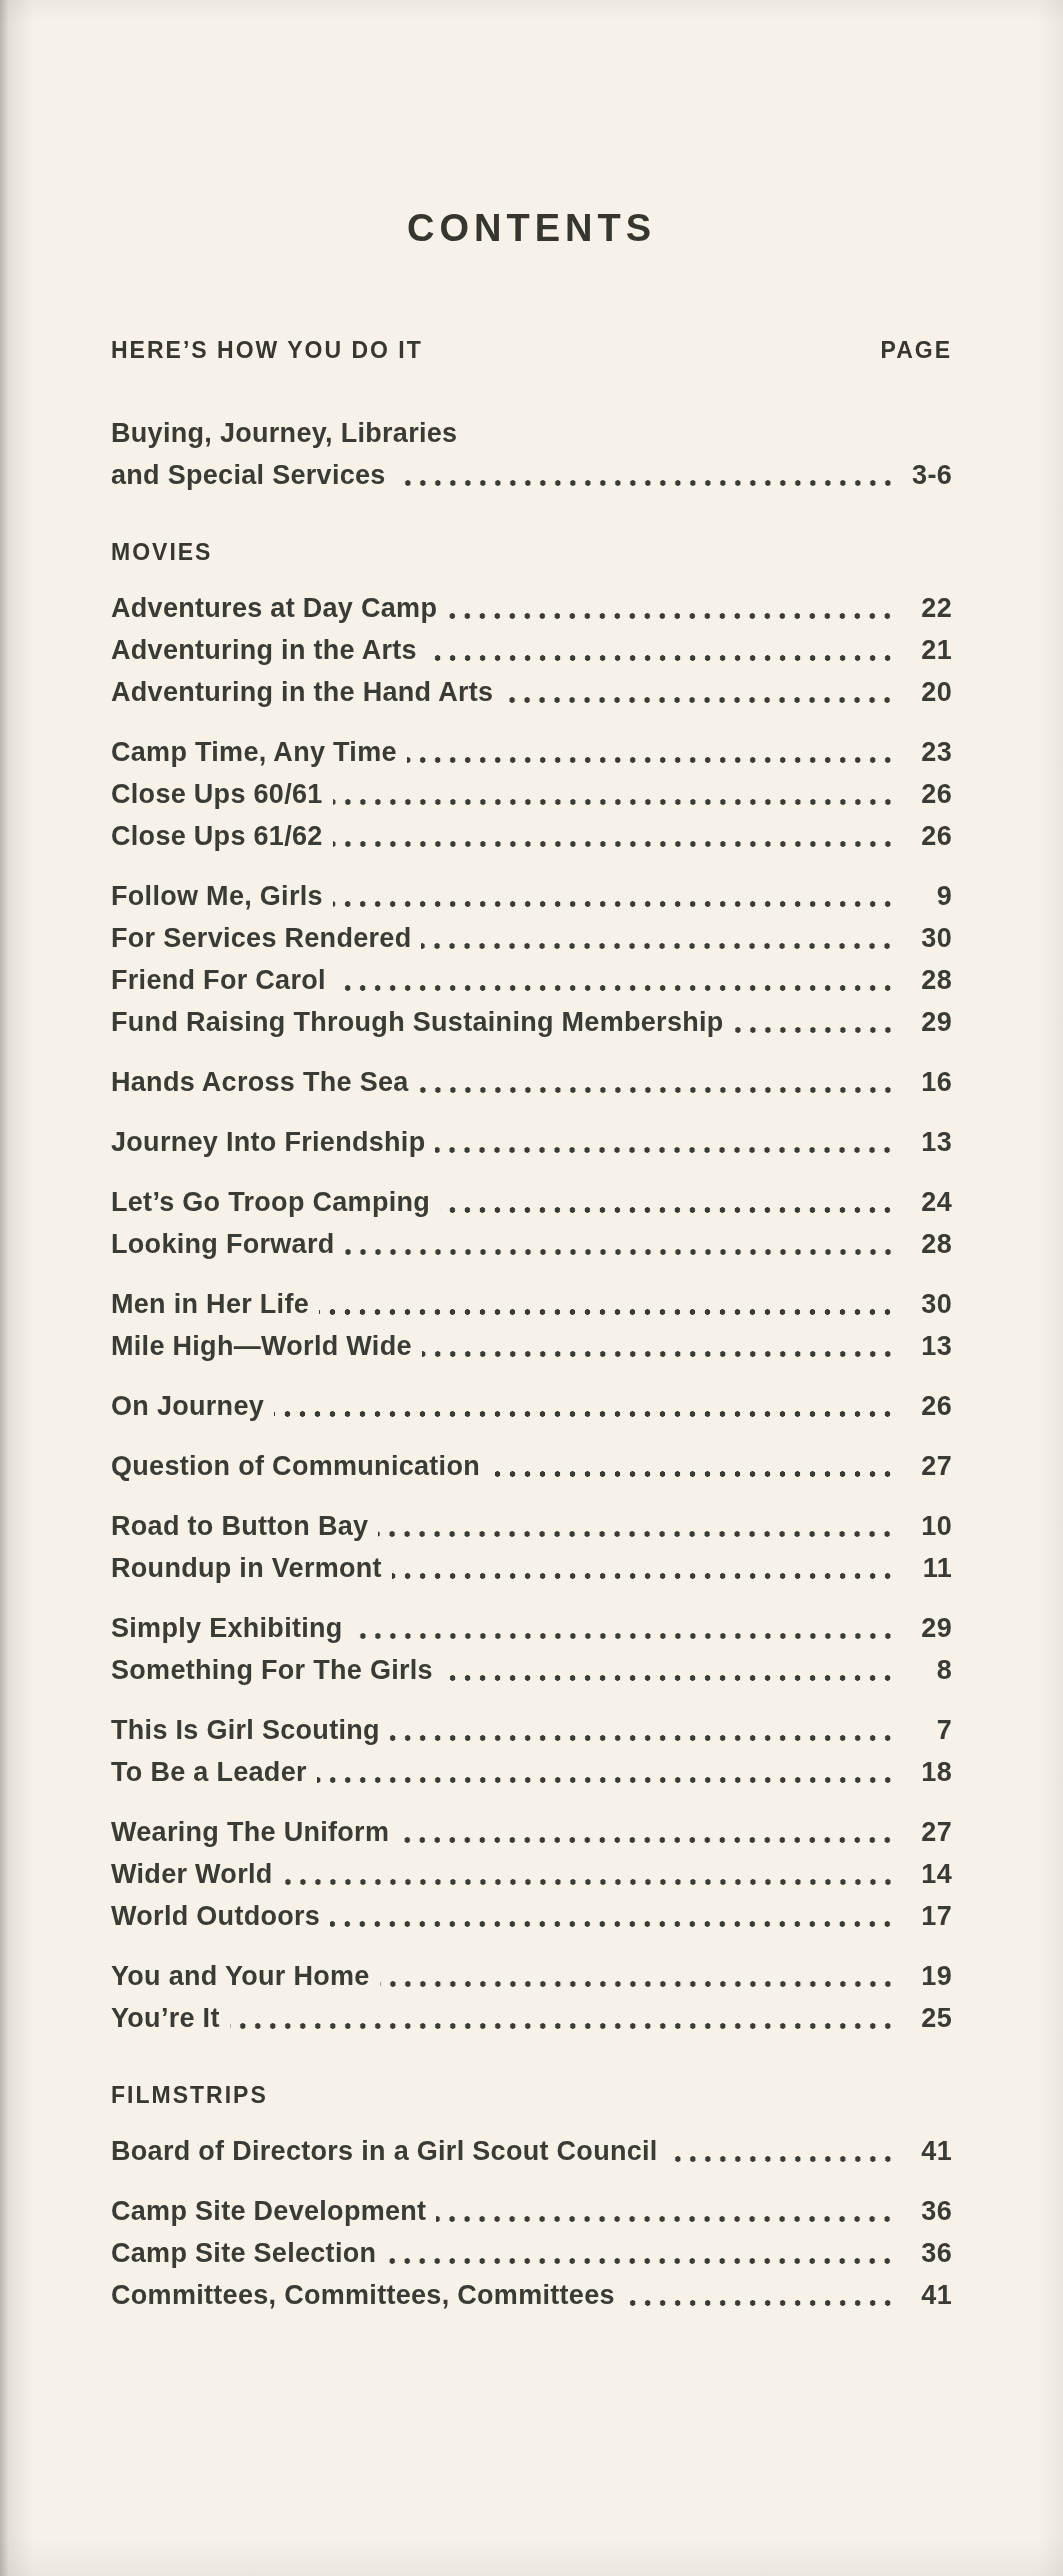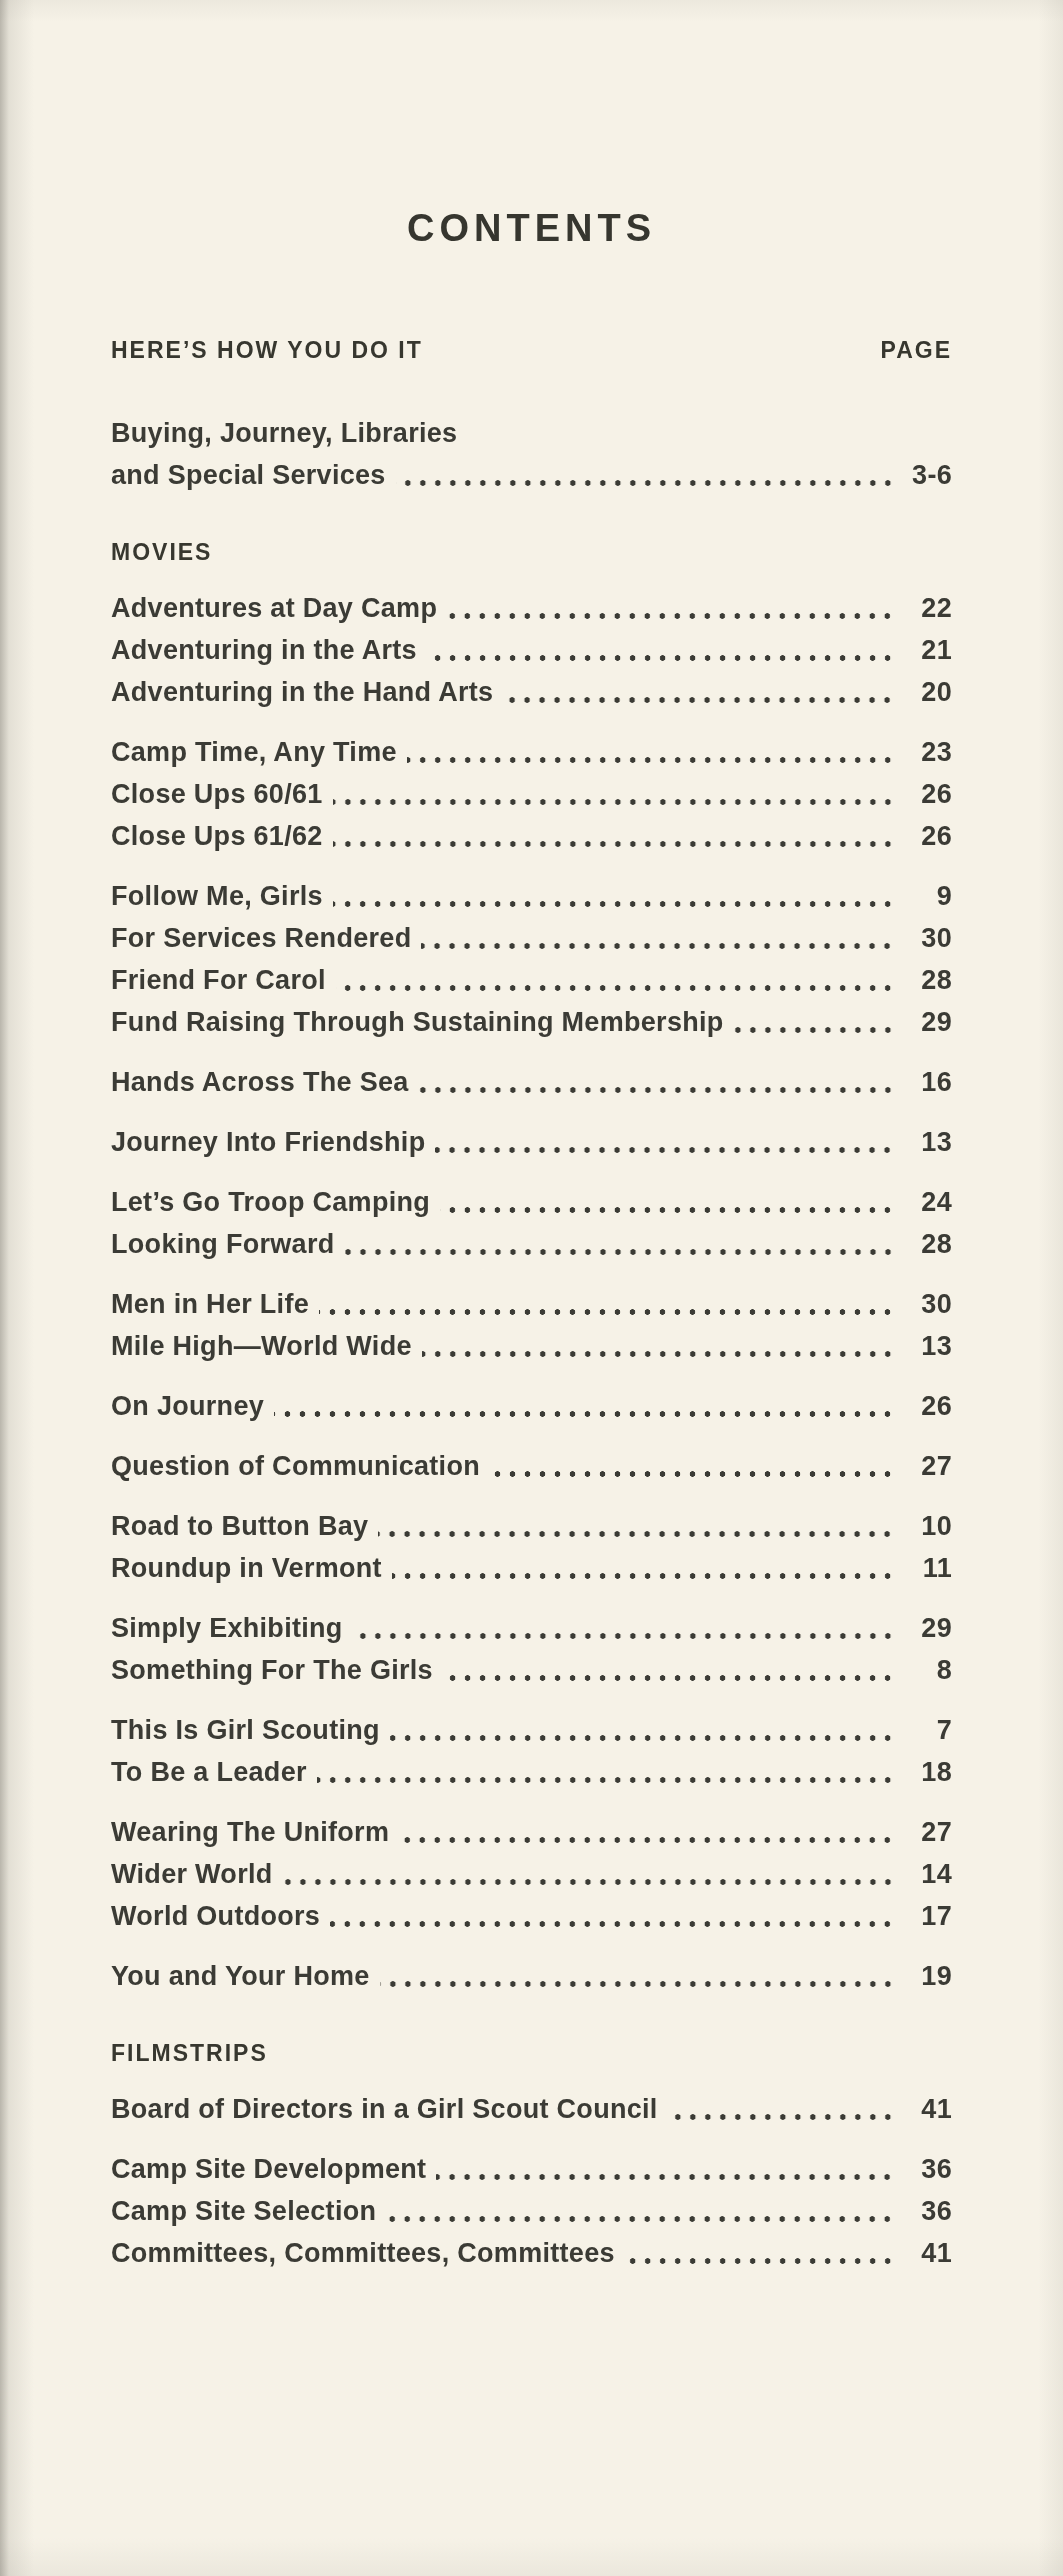--- a/index.html
+++ b/index.html
@@ -278,20 +278,25 @@
             <span class="dots"></span>
             <span class="entry-page">17</span>
           </div>
         </div>
         <div class="group">
           <div class="entry">
             <span class="entry-title">You and Your Home</span>
             <span class="dots"></span>
             <span class="entry-page">19</span>
           </div>
+          <div class="entry">
+            <span class="entry-title">You’re It</span>
+            <span class="dots"></span>
+            <span class="entry-page">25</span>
+          </div>
         </div>
       </section>
       <section class="toc-section">
         <h2 class="section-heading">FILMSTRIPS</h2>
         <div class="group">
           <div class="entry">
             <span class="entry-title">Board of Directors in a Girl Scout Council</span>
             <span class="dots"></span>
             <span class="entry-page">41</span>
           </div>

